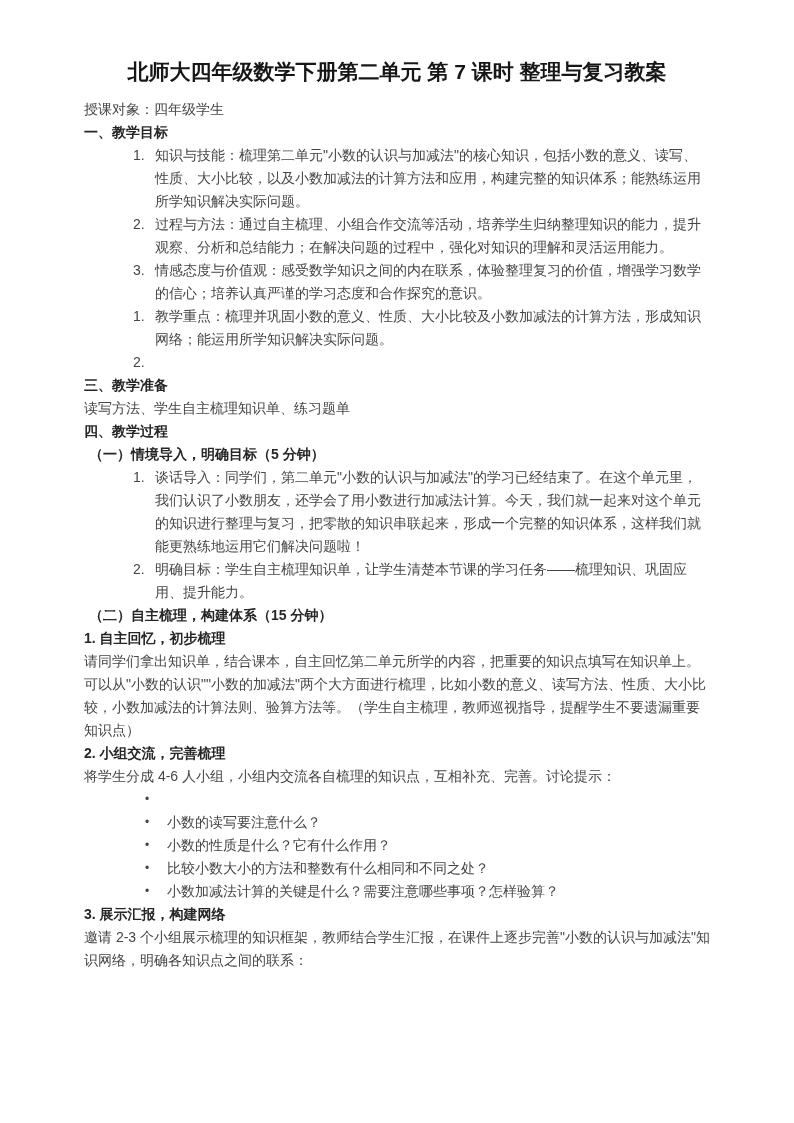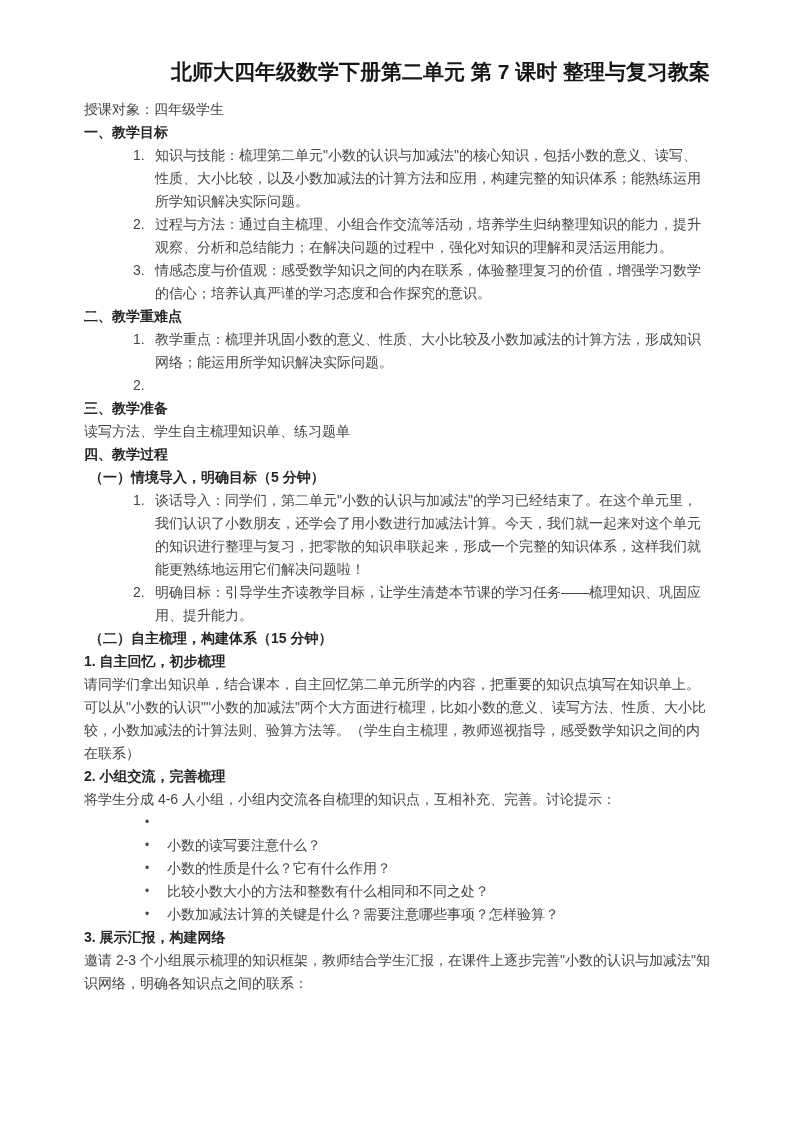--- a/index.html
+++ b/index.html
@@ -16,21 +16,21 @@
     padding:58px 84px 40px 84px;
     font-family:"Liberation Sans","DejaVu Sans",sans-serif;
     font-size:14px;
     line-height:23px;
     color:var(--body-ink);
   }
   .title{
     font-size:21px;
     line-height:27px;
     font-weight:700;
-    text-align:right;
+    text-align:center;
     color:var(--title-ink);
     margin:0 0 13px 0;
   }
   .line{margin:0;}
   .h{font-weight:700;color:var(--head-ink);}
   .h-indent{margin-left:5px;}
   .oli{display:flex;margin:0;}
   .oli .mk{flex:0 0 22px;margin-left:49px;}
   .oli .tx{flex:1;}
   .bli{display:flex;margin:0;}
@@ -54,21 +54,20 @@
   </div>
   <div class="oli">
     <span class="mk">2.</span>
     <span class="tx">过程与方法：通过自主梳理、小组合作交流等活动，培养学生归纳整理知识的能力，提升观察、分析和总结能力；在解决问题的过程中，强化对知识的理解和灵活运用能力。</span>
   </div>
   <div class="oli">
     <span class="mk">3.</span>
     <span class="tx">情感态度与价值观：感受数学知识之间的内在联系，体验整理复习的价值，增强学习数学的信心；培养认真严谨的学习态度和合作探究的意识。</span>
   </div>
 
-  <p class="line h">二、教学重难点</p>
 
   <div class="oli">
     <span class="mk">1.</span>
     <span class="tx">教学重点：梳理并巩固小数的意义、性质、大小比较及小数加减法的计算方法，形成知识网络；能运用所学知识解决实际问题。</span>
   </div>
   <div class="oli">
     <span class="mk">2.</span>
   </div>
 
   <p class="line h">三、教学准备</p>
@@ -76,27 +75,27 @@
 
   <p class="line h">四、教学过程</p>
 
   <p class="line h h-indent">（一）情境导入，明确目标（5 分钟）</p>
   <div class="oli">
     <span class="mk">1.</span>
     <span class="tx">谈话导入：同学们，第二单元"小数的认识与加减法"的学习已经结束了。在这个单元里，我们认识了小数朋友，还学会了用小数进行加减法计算。今天，我们就一起来对这个单元的知识进行整理与复习，把零散的知识串联起来，形成一个完整的知识体系，这样我们就能更熟练地运用它们解决问题啦！</span>
   </div>
   <div class="oli">
     <span class="mk">2.</span>
-    <span class="tx">明确目标：引导学生齐读教学目标，让学生清楚本节课的学习任务——梳理知识、巩固应用、提升能力。</span>
+    <span class="tx">明确目标：学生自主梳理知识单，让学生清楚本节课的学习任务——梳理知识、巩固应用、提升能力。</span>
   </div>
 
   <p class="line h h-indent">（二）自主梳理，构建体系（15 分钟）</p>
 
   <p class="line h">1. 自主回忆，初步梳理</p>
-  <p class="line">请同学们拿出知识单，结合课本，自主回忆第二单元所学的内容，把重要的知识点填写在知识单上。可以从"小数的认识""小数的加减法"两个大方面进行梳理，比如小数的意义、读写方法、性质、大小比较，小数加减法的计算法则、验算方法等。（学生自主梳理，教师巡视指导，感受数学知识之间的内在联系）</p>
+  <p class="line">请同学们拿出知识单，结合课本，自主回忆第二单元所学的内容，把重要的知识点填写在知识单上。可以从"小数的认识""小数的加减法"两个大方面进行梳理，比如小数的意义、读写方法、性质、大小比较，小数加减法的计算法则、验算方法等。（学生自主梳理，教师巡视指导，提醒学生不要遗漏重要知识点）</p>
 
   <p class="line h">2. 小组交流，完善梳理</p>
   <p class="line">将学生分成 4-6 人小组，小组内交流各自梳理的知识点，互相补充、完善。讨论提示：</p>
 
   <div class="bli">
     <span class="dot">•</span>
   </div>
   <div class="bli">
     <span class="dot">•</span>
     <span class="tx">小数的读写要注意什么？</span>

